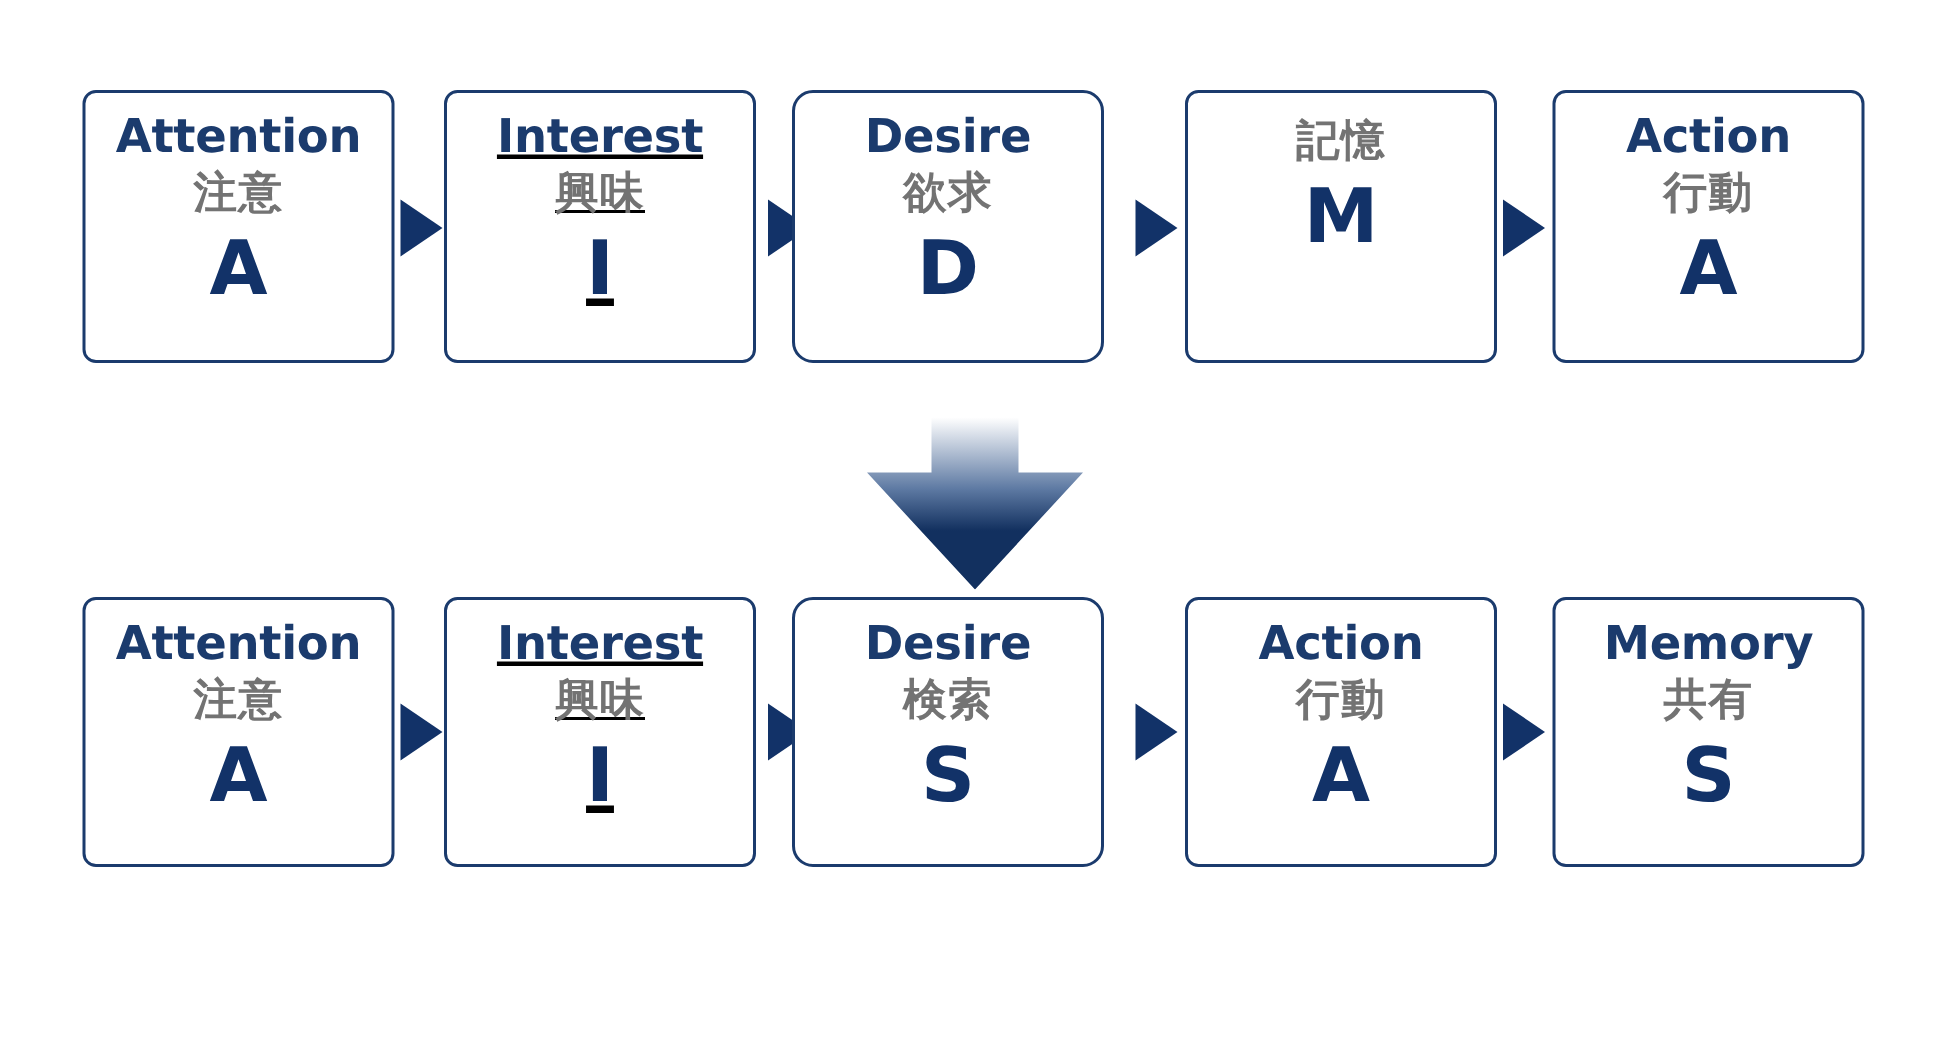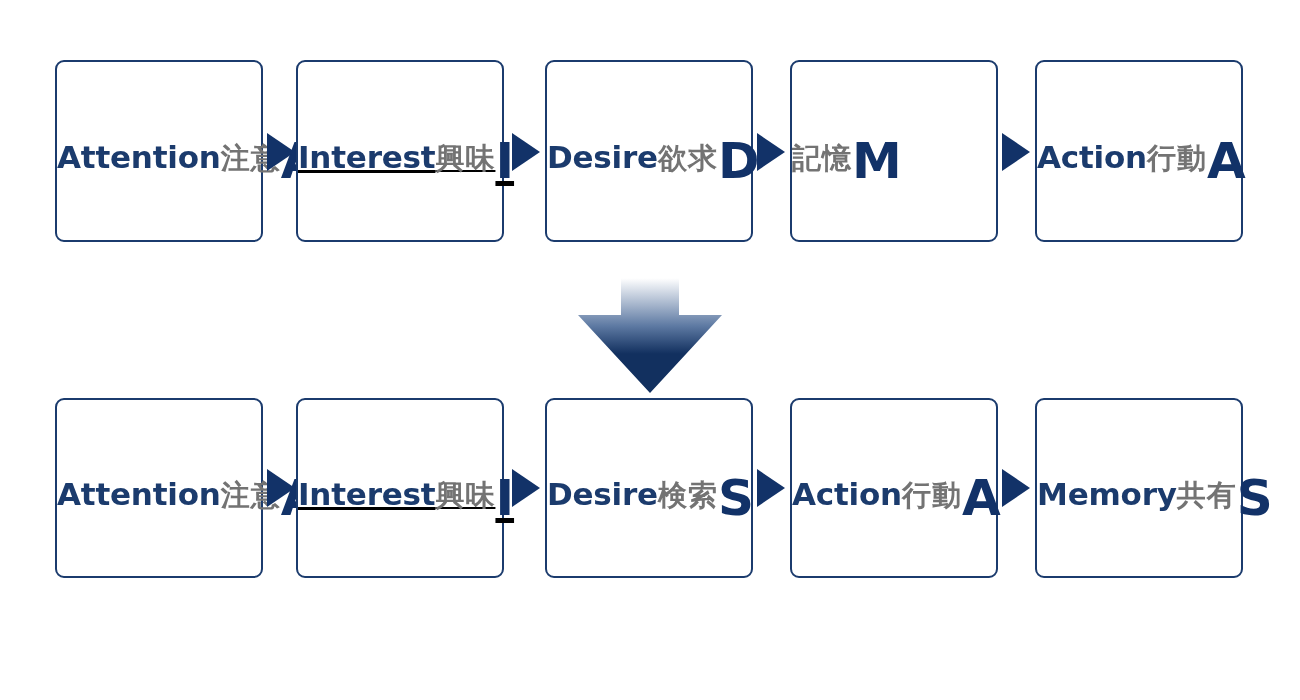--- a/index.html
+++ b/index.html
@@ -32,31 +32,31 @@
 
   
   .stage-box {
     position: absolute;
     width: 208px;
     box-sizing: border-box;
     background: #ffffff;
     border: 2.5px solid #1b3b6d;
     border-radius: 9px;
     display: flex;
-    flex-direction: row;
+    flex-direction: column;
     align-items: center;
     justify-content: flex-start;
     padding-top: 12px;
   }
   #row-top .stage-box    { height: 182px; }
   #row-bottom .stage-box { height: 180px; }
 
   .stage-box.pos-0 { left: 55px;   }
   .stage-box.pos-1 { left: 296px; text-decoration: underline;  }
-  .stage-box.pos-2 { left: 545px;  }
+  .stage-box.pos-2 { left: 528px; border-radius: 14px;  }
   .stage-box.pos-3 { left: 790px;  }
   .stage-box.pos-4 { left: 1035px; }
 
   .stage-en {
     font-size: 31px;
     font-weight: bold;
     color: #1b3b6d;
     line-height: 1.12;
     letter-spacing: -0.2px;
     white-space: nowrap;

